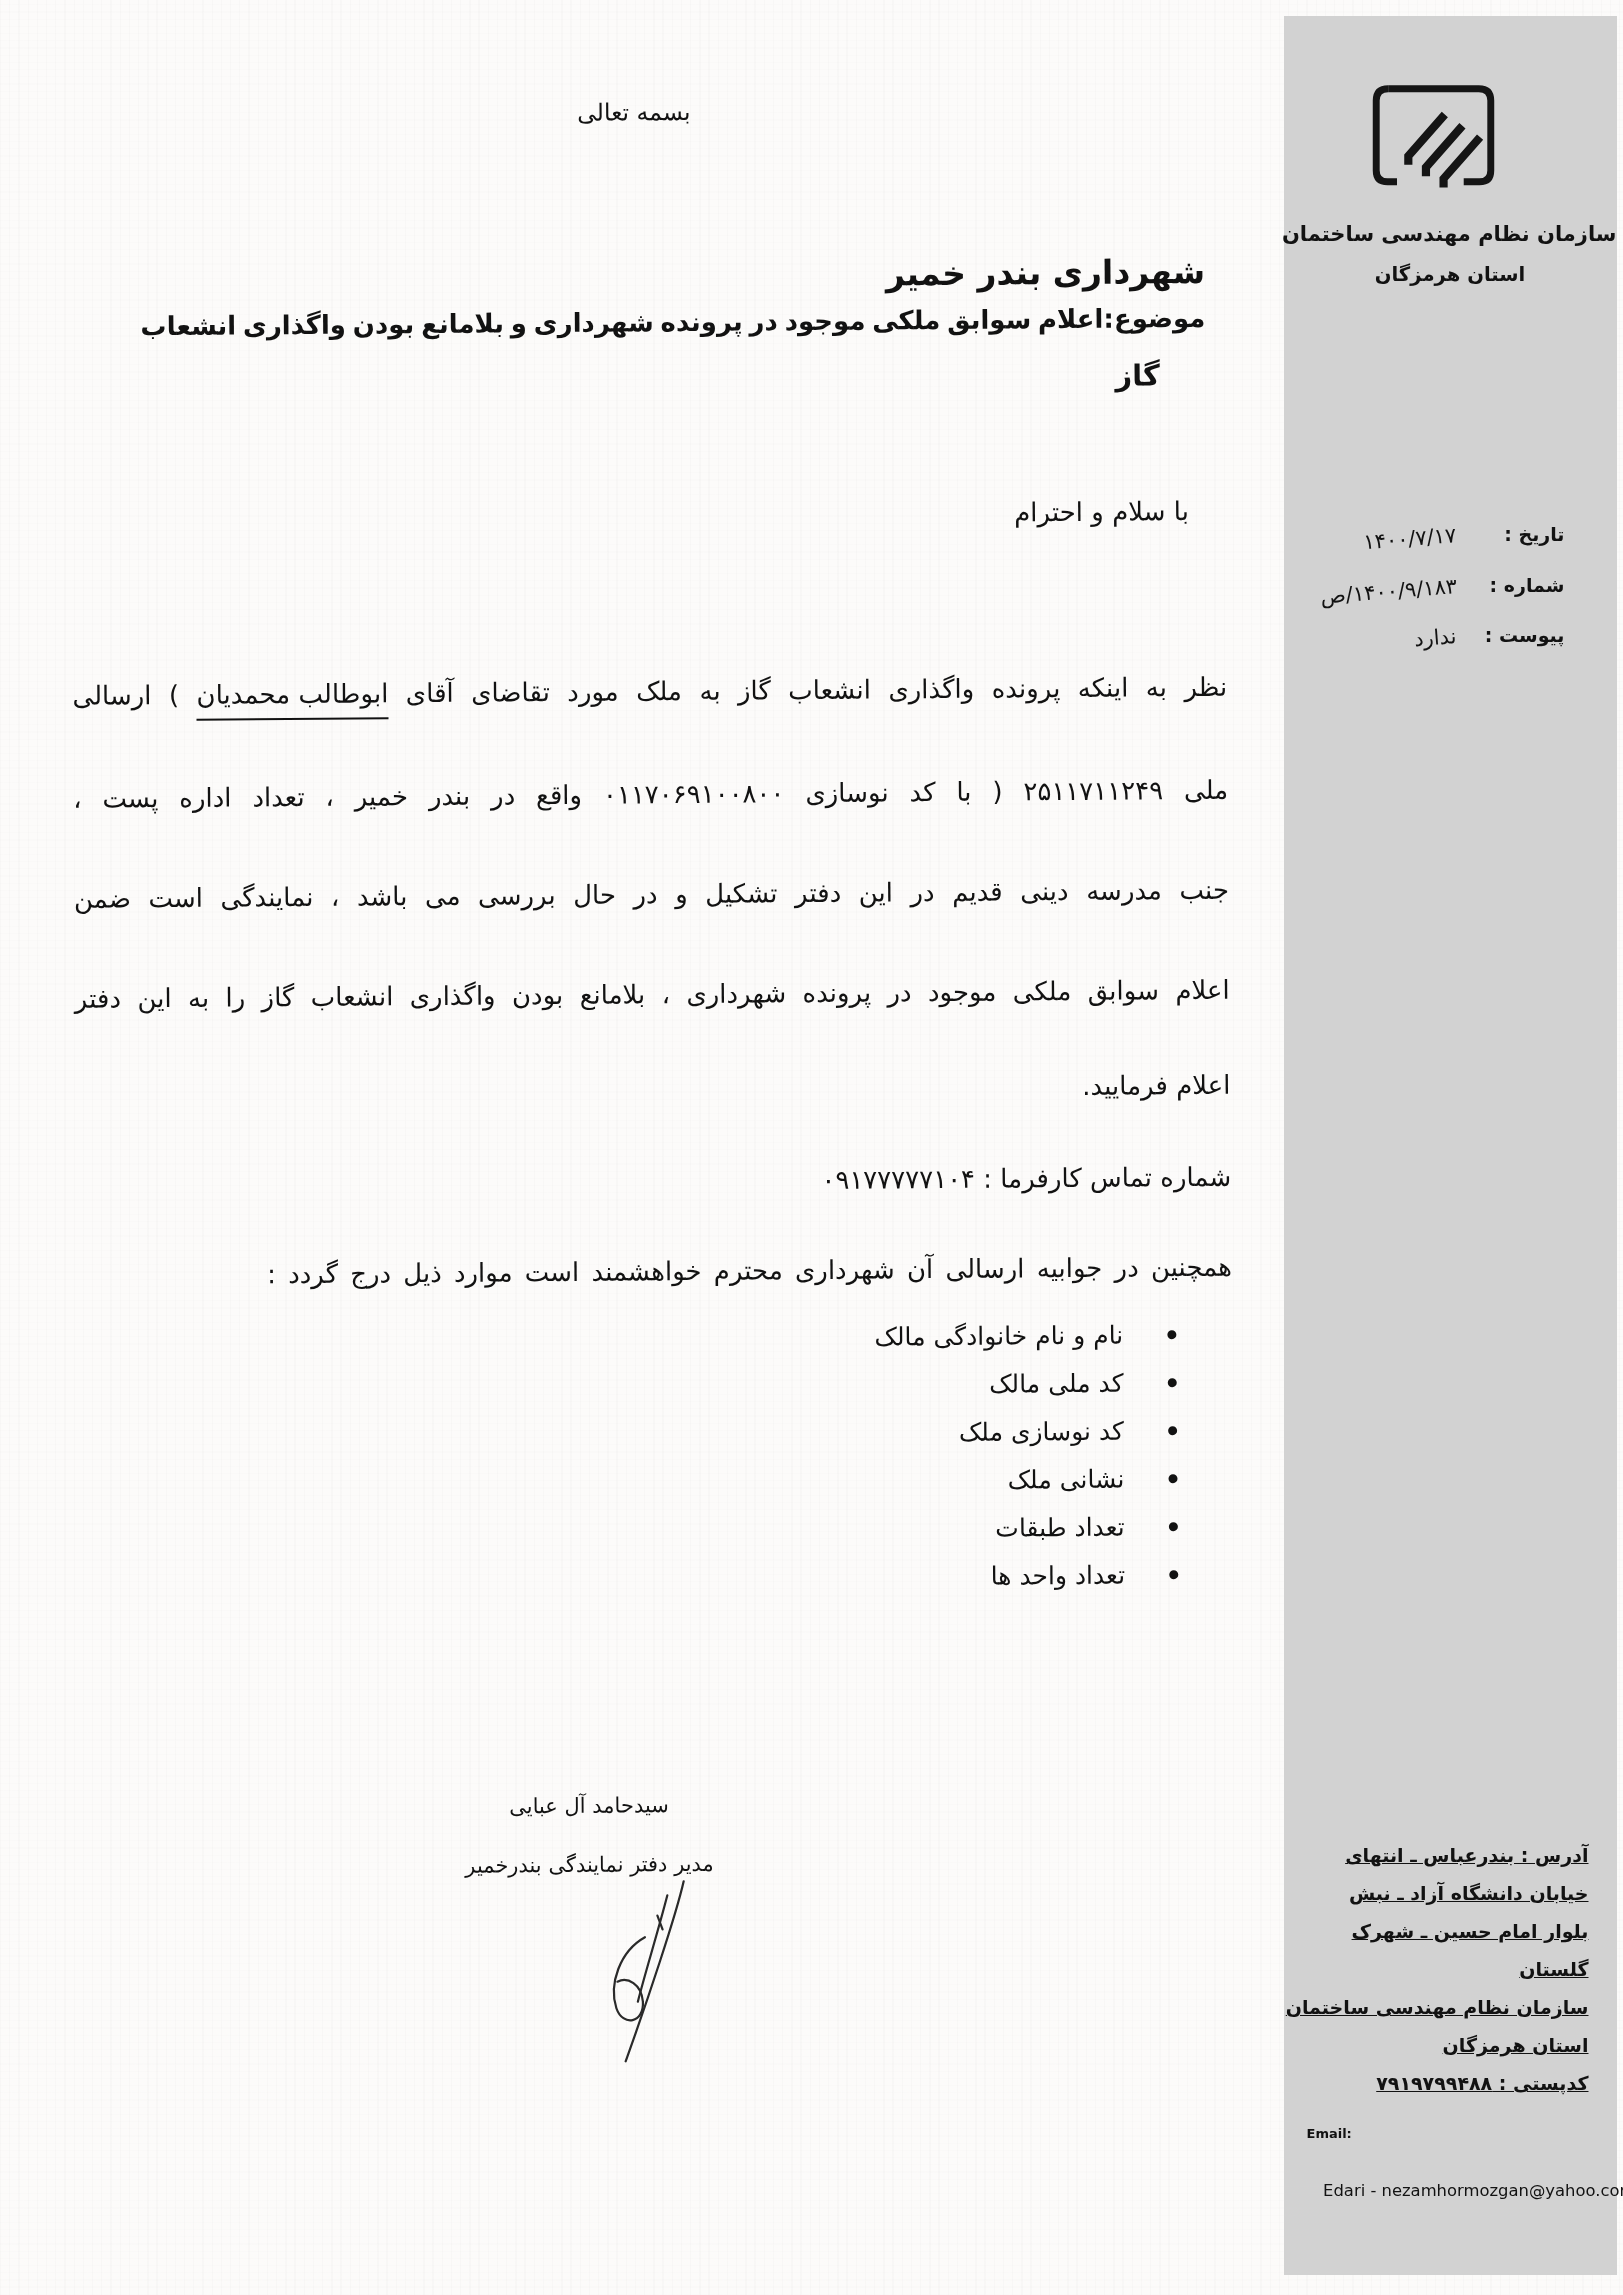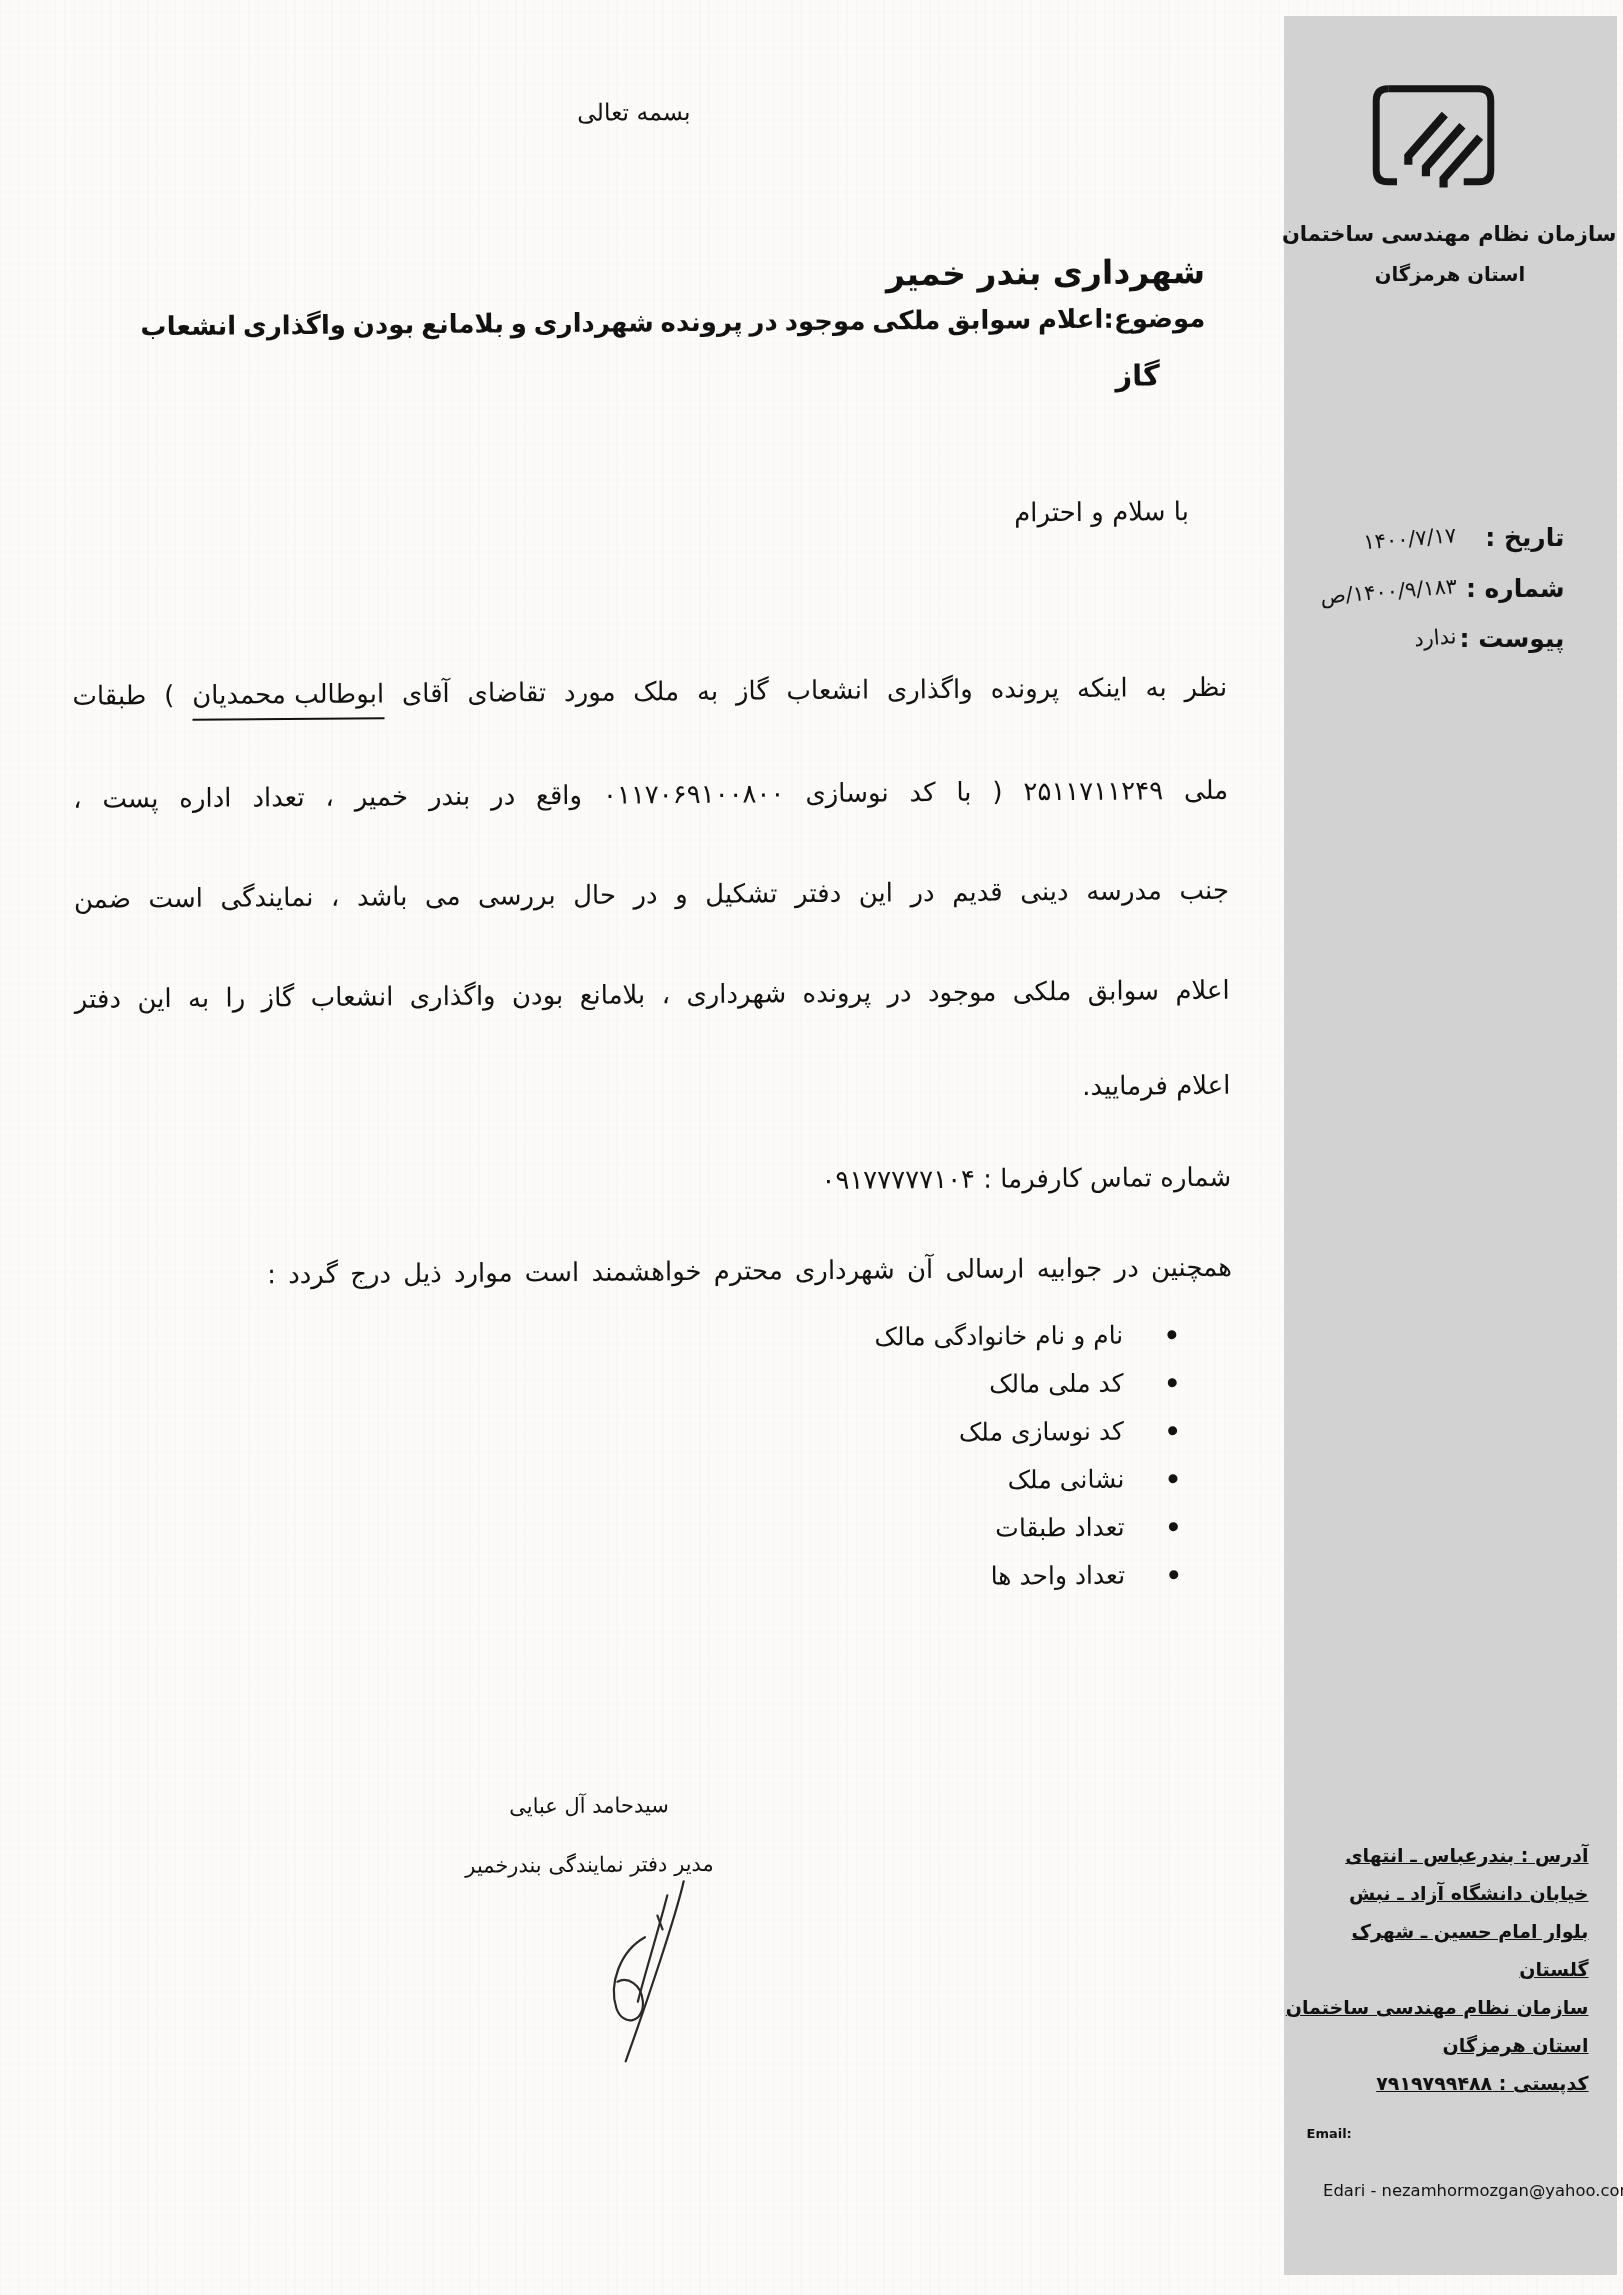--- a/index.html
+++ b/index.html
@@ -24,21 +24,21 @@
 
   
   .panel{
     position:absolute;top:16.4px;right:6.5px;width:333px;height:2259px;
     background:var(--panel);direction:rtl;
   }
   .panel-logo{position:absolute;top:67px;left:86px;width:127px;height:107px;}
   .org1{position:absolute;top:206px;width:100%;text-align:center;font-size:21px;font-weight:bold;white-space:nowrap;}
   .org2{position:absolute;top:247px;width:100%;text-align:center;font-size:19.6px;font-weight:bold;}
   .field-row{position:absolute;right:0;width:100%;height:46px;}
-  .field-row .flabel{position:absolute;right:52px;font-size:25px;font-weight:bold;white-space:nowrap;}
+  .field-row .flabel{position:absolute;right:52px;font-size:19px;font-weight:bold;white-space:nowrap;}
   .field-row .fvalue{
     position:absolute;right:159px;font-size:21px;white-space:nowrap;
     transform:rotate(-4.5deg);transform-origin:right bottom;display:inline-block;
   }
   .row-date{top:507px;} .row-num{top:558px;} .row-att{top:608px;}
   .addr{position:absolute;top:1820px;right:28px;left:19.6px;text-align:right;
     font-size:19px;font-weight:bold;line-height:38px;white-space:nowrap;text-decoration:underline;}
   .email-label{position:absolute;top:2110px;left:23px;font-size:13px;font-weight:bold;direction:ltr;}
   .email-value{position:absolute;top:2165px;left:19.6px;font-size:16.4px;direction:ltr;white-space:nowrap;margin-left:20px;}
 
@@ -102,21 +102,21 @@
       <span>واگذاری</span>
       <span>انشعاب</span>
       <span>گاز</span>
       <span>به</span>
       <span>ملک</span>
       <span>مورد</span>
       <span>تقاضای</span>
       <span>آقای</span>
     <span class="uname">ابوطالب محمدیان</span>
     <span>)</span>
-    <span>طبقات</span>
+    <span>ارسالی</span>
   </div>
   <div class="abs bl bl2 jline">
     <span>ملی</span>
       <span>۲۵۱۱۷۱۱۲۴۹</span>
       <span>(</span>
       <span>با</span>
       <span>کد</span>
       <span>نوسازی</span>
       <span>۰۱۱۷۰۶۹۱۰۰۸۰۰</span>
       <span>واقع</span>

